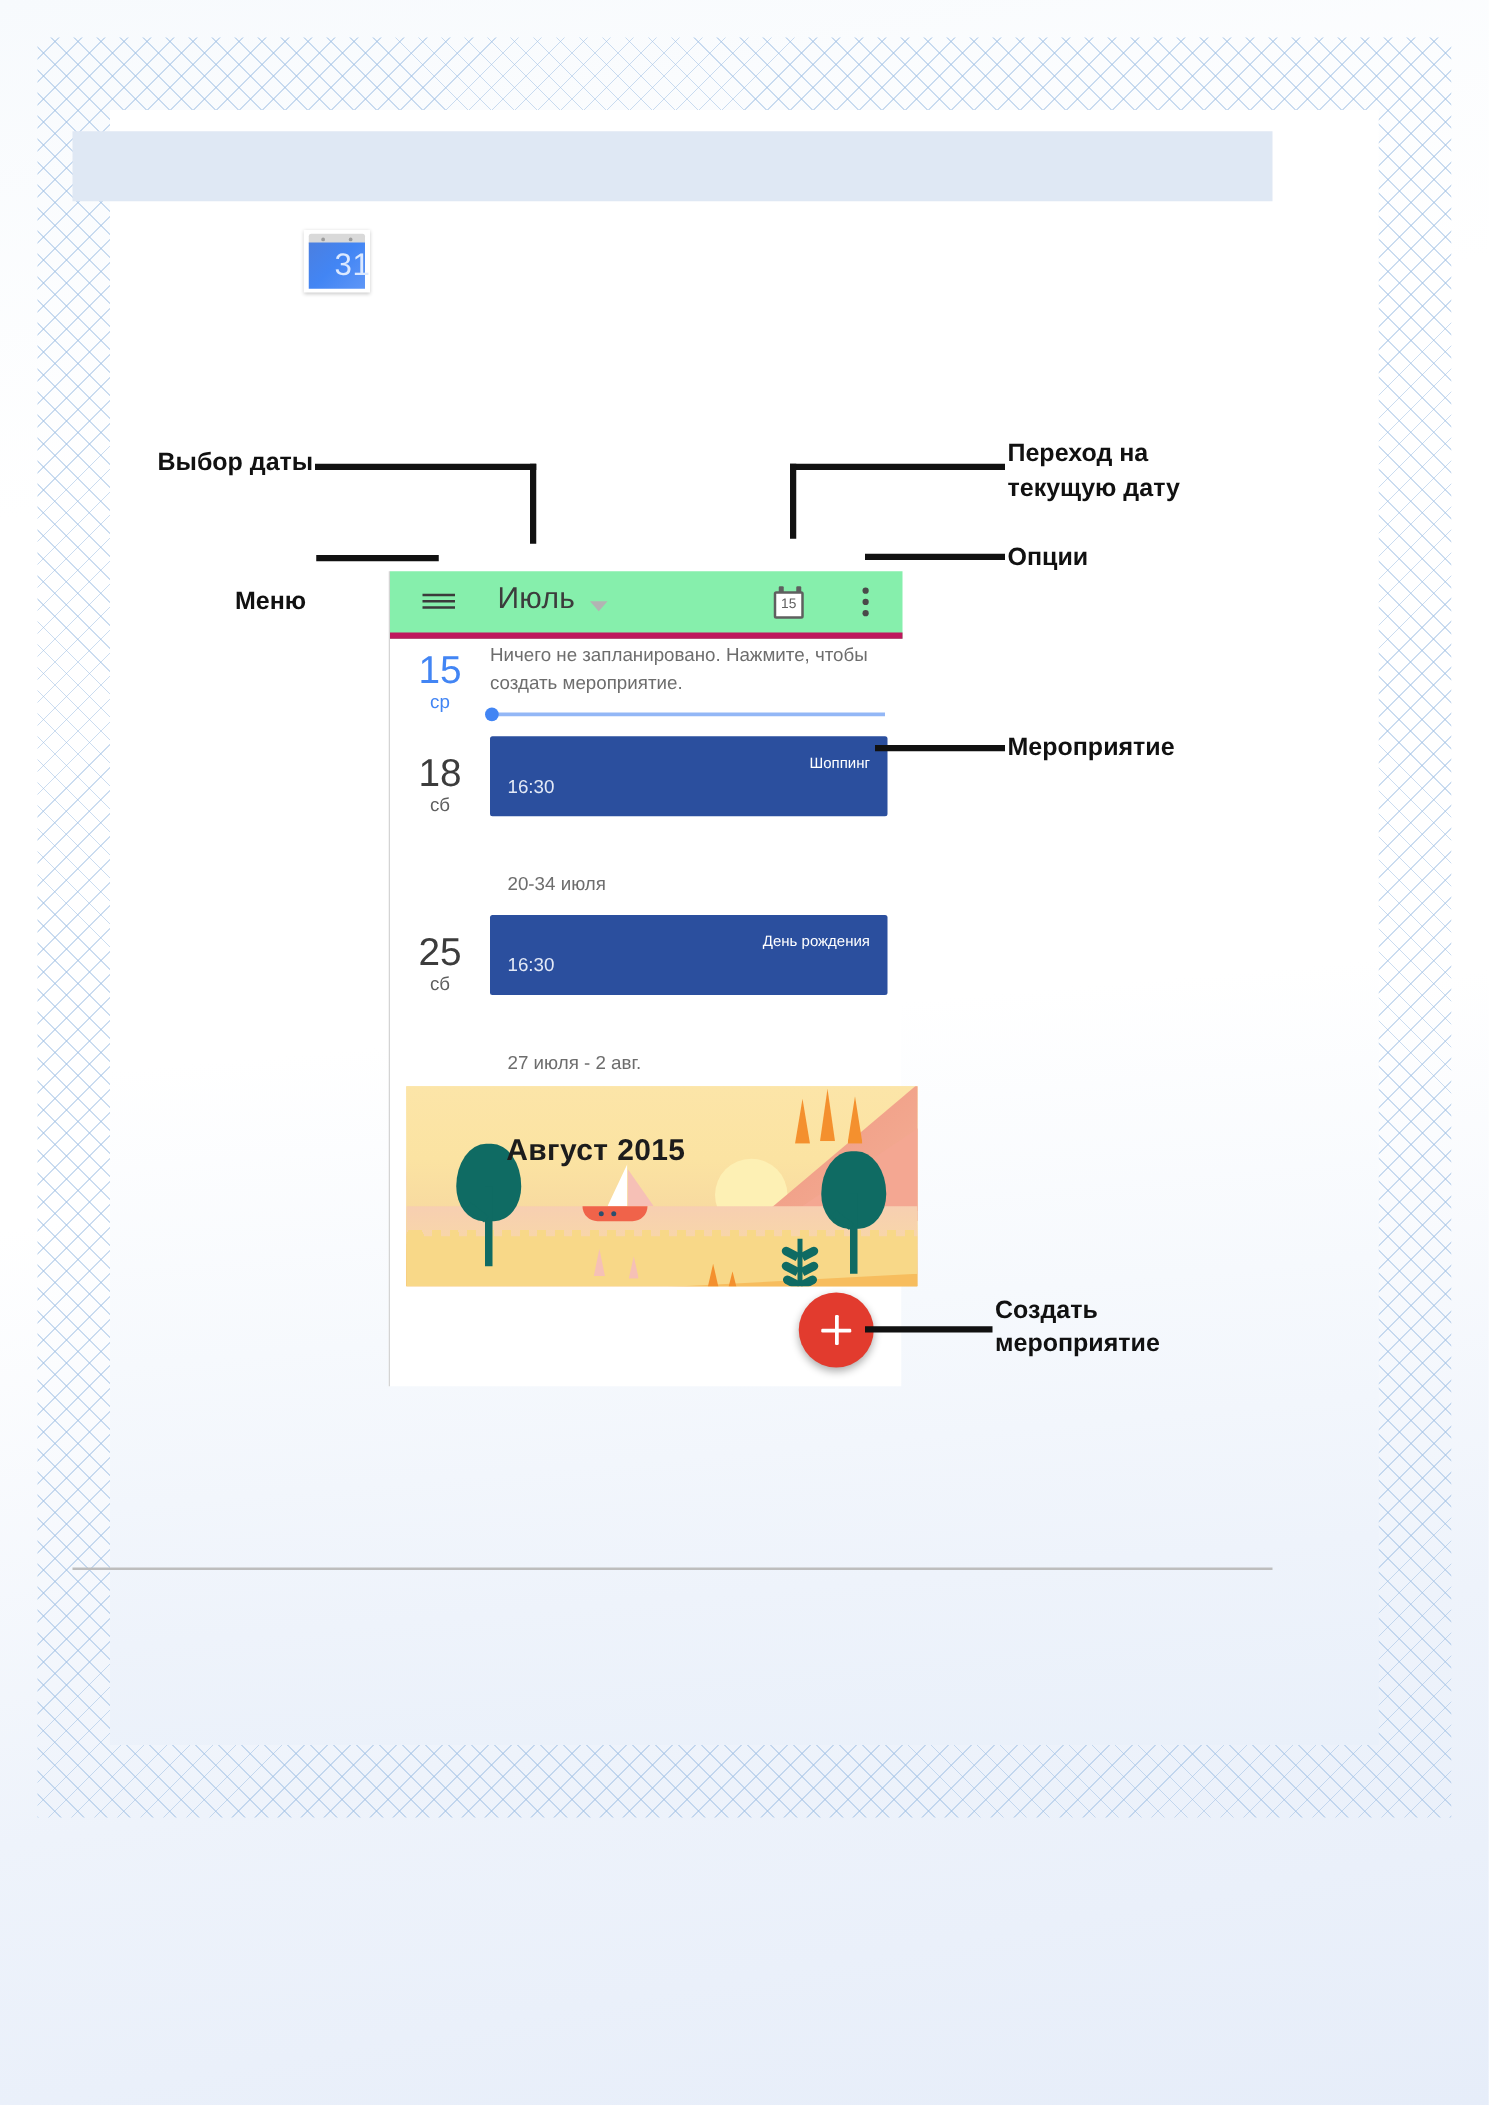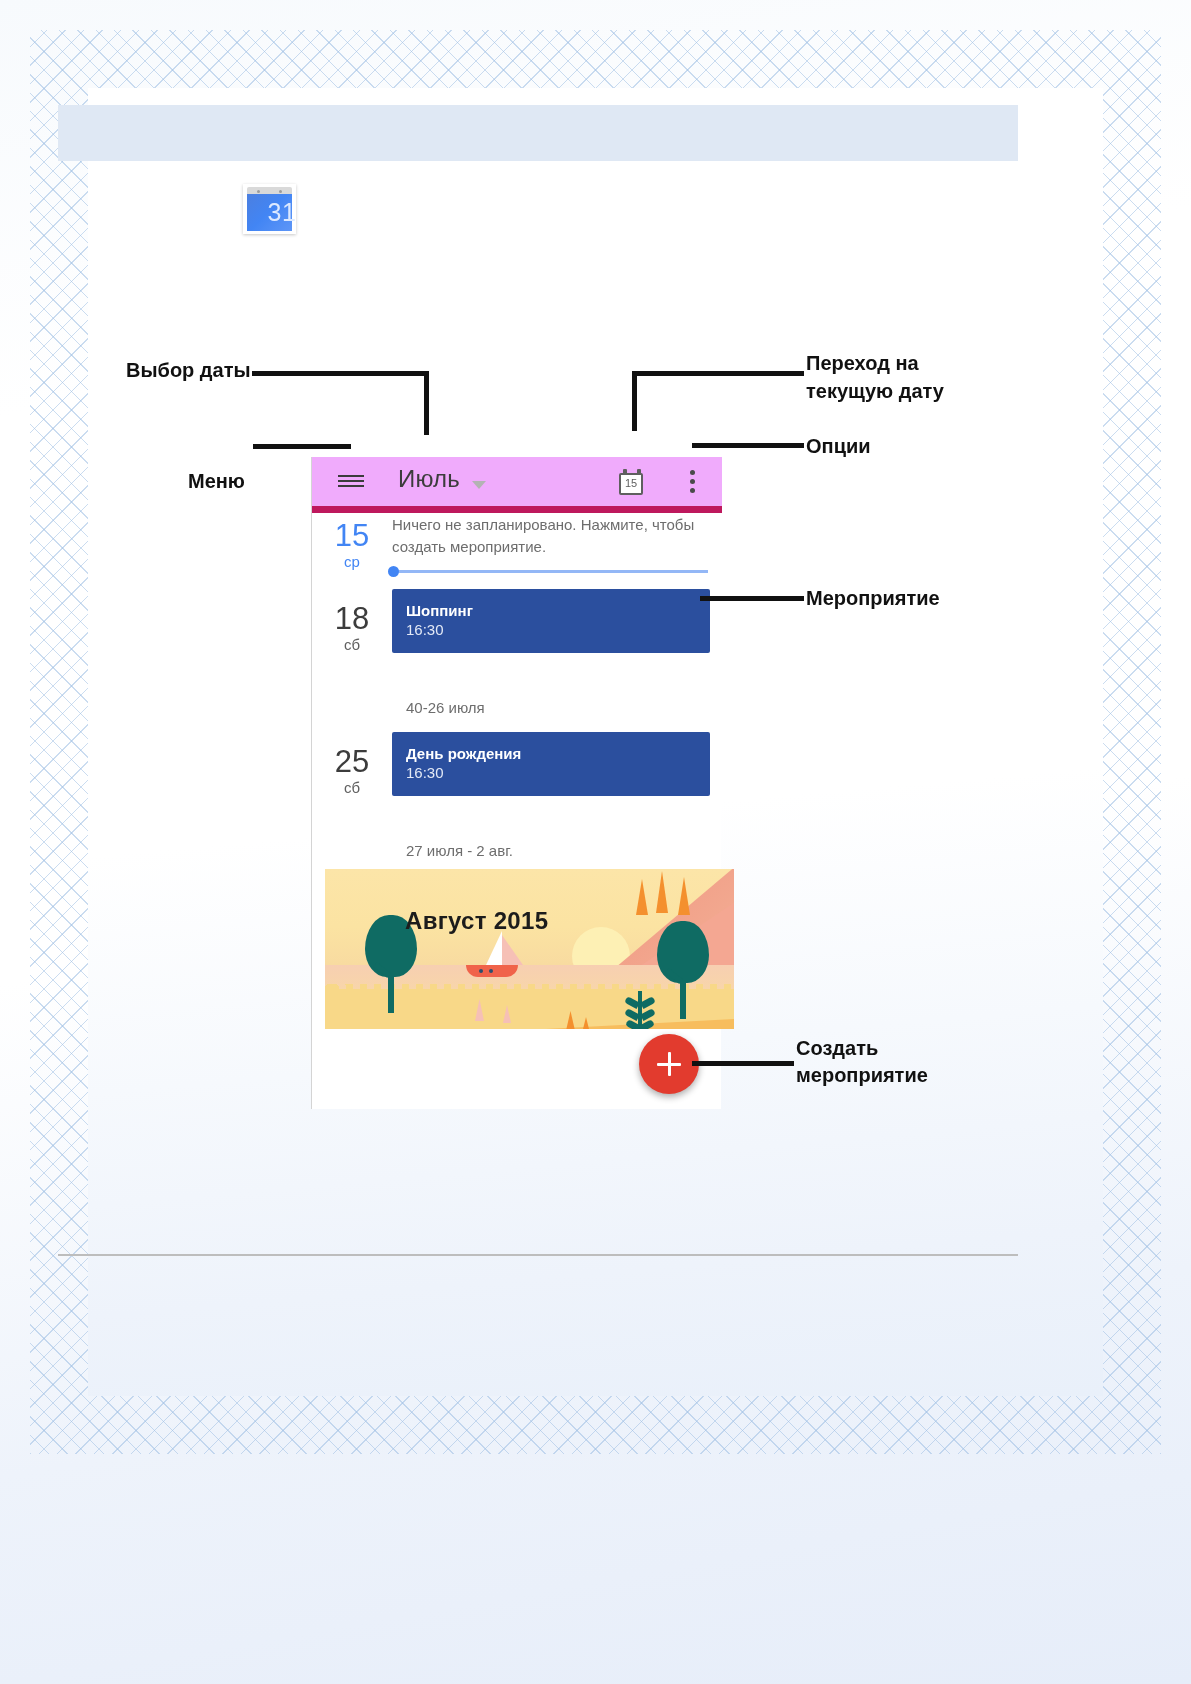--- a/index.html
+++ b/index.html
@@ -48,22 +48,22 @@
   .app-icon .num{
     position:absolute;inset:0;display:flex;align-items:center;justify-content:center;
     color:#dce9ff;font-size:25px;letter-spacing:.5px;padding-left:25px;
   }
   
   .phone{
     position:absolute;left:311px;top:457px;width:410px;height:652px;
     background:#ffffff;border-left:1px solid #d4d4d4;box-sizing:border-box;
   }
   .appbar{
-    position:absolute;left:0;top:0;width:410px;height:49px;background:#f0abfc;
-    border-bottom:7px solid #be185d;
+    position:absolute;left:0;top:0;width:410px;height:49px;background:#86efac;
+    border-bottom:5px solid #be185d;
   }
   .hamburger{position:absolute;left:26px;top:18px;width:26px;height:13px;cursor:pointer;}
   .hamburger i{position:absolute;left:0;width:26px;height:2px;background:#3b3b3b;display:block;}
   .hamburger i:nth-child(1){top:0;}
   .hamburger i:nth-child(2){top:5px;}
   .hamburger i:nth-child(3){top:10px;}
   .month-label{
     position:absolute;left:86px;top:8px;font-size:24px;color:#3c3c3c;letter-spacing:.2px;
   }
   .month-caret{
@@ -104,21 +104,21 @@
   .todayline{
     position:relative;margin-top:6px;height:3px;background:#93b7f6;
   }
   .todayline:before{
     content:"";position:absolute;left:-6px;top:-4px;width:11px;height:11px;border-radius:50%;background:#4285f4;
   }
   .event{
     background:#2b4f9e;color:#ffffff;border-radius:2px;padding:12px 14px 13px 14px;
     cursor:pointer;
   }
-  .event .title{font-size:15px;font-weight:bold;line-height:19px;}
+  .event .title{font-size:12px;font-weight:normal;line-height:19px;text-align:right;}
   .event .time{font-size:15px;line-height:20px;color:#e3e9f6;}
   .weeklabel{
     font-size:15px;color:#6d6d6d;padding-left:94px;
   }
   
   .illus{
     position:absolute;left:13px;top:412px;width:409px;height:160px;overflow:hidden;
     background:linear-gradient(180deg,#fbe09a 0%,#fae8ae 28%,#f8dfa4 40%,#f6c9a6 46%,#f7d8ae 55%,#f8d78d 62%,#f6c165 78%,#f3a93f 100%);
   }
   .sky{position:absolute;left:0;top:0;width:409px;height:96px;
@@ -241,21 +241,21 @@
         <div class="dayname">сб</div>
       </div>
       <div class="content">
         <div class="event">
           <div class="title">Шоппинг</div>
           <div class="time">16:30</div>
         </div>
       </div>
     </div>
 
-    <div class="weeklabel" style="margin-top:44px;">40-26 июля</div>
+    <div class="weeklabel" style="margin-top:44px;">20-34 июля</div>
 
     <div class="row" style="margin-top:16px;">
       <div class="daycol">
         <div class="daynum">25</div>
         <div class="dayname">сб</div>
       </div>
       <div class="content">
         <div class="event">
           <div class="title">День рождения</div>
           <div class="time">16:30</div>

